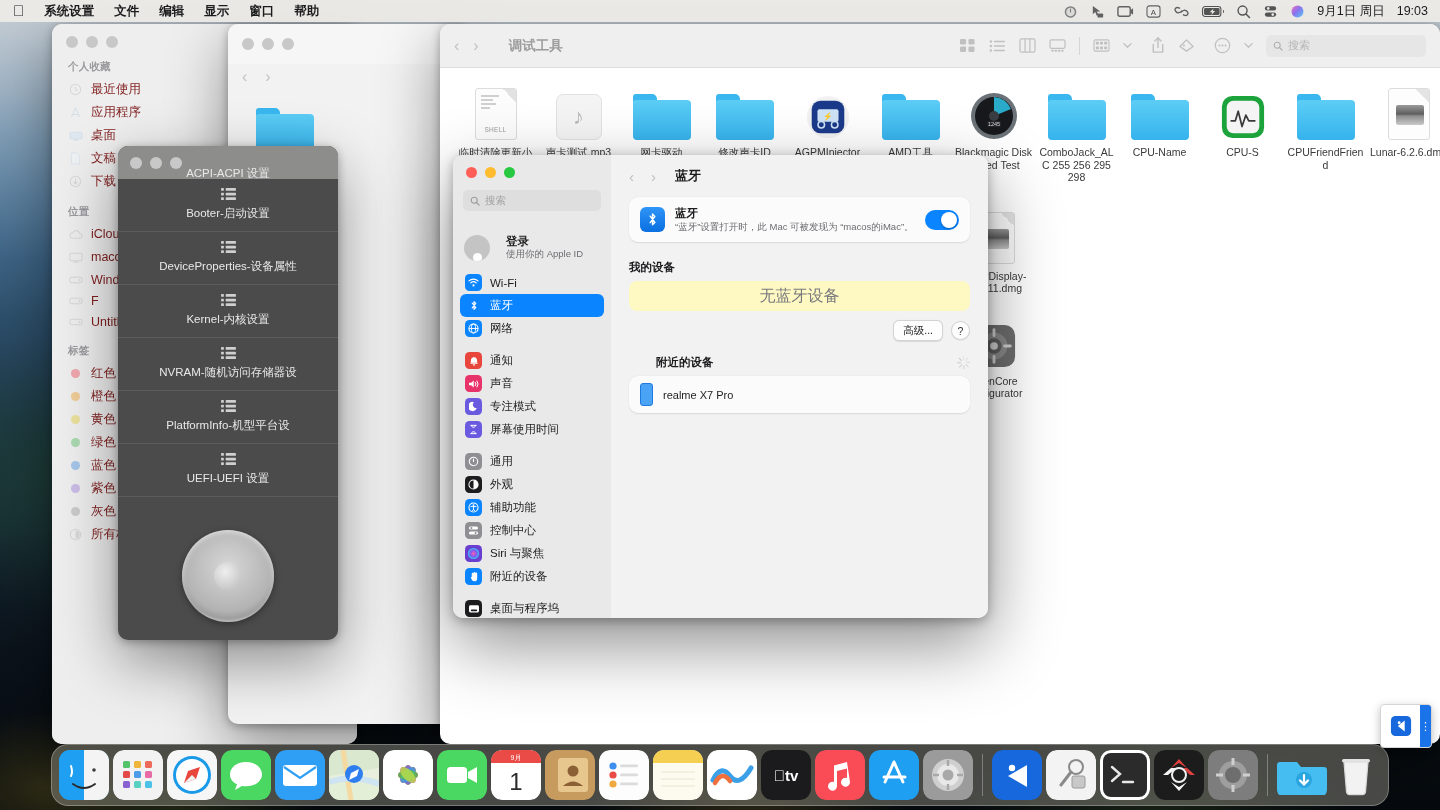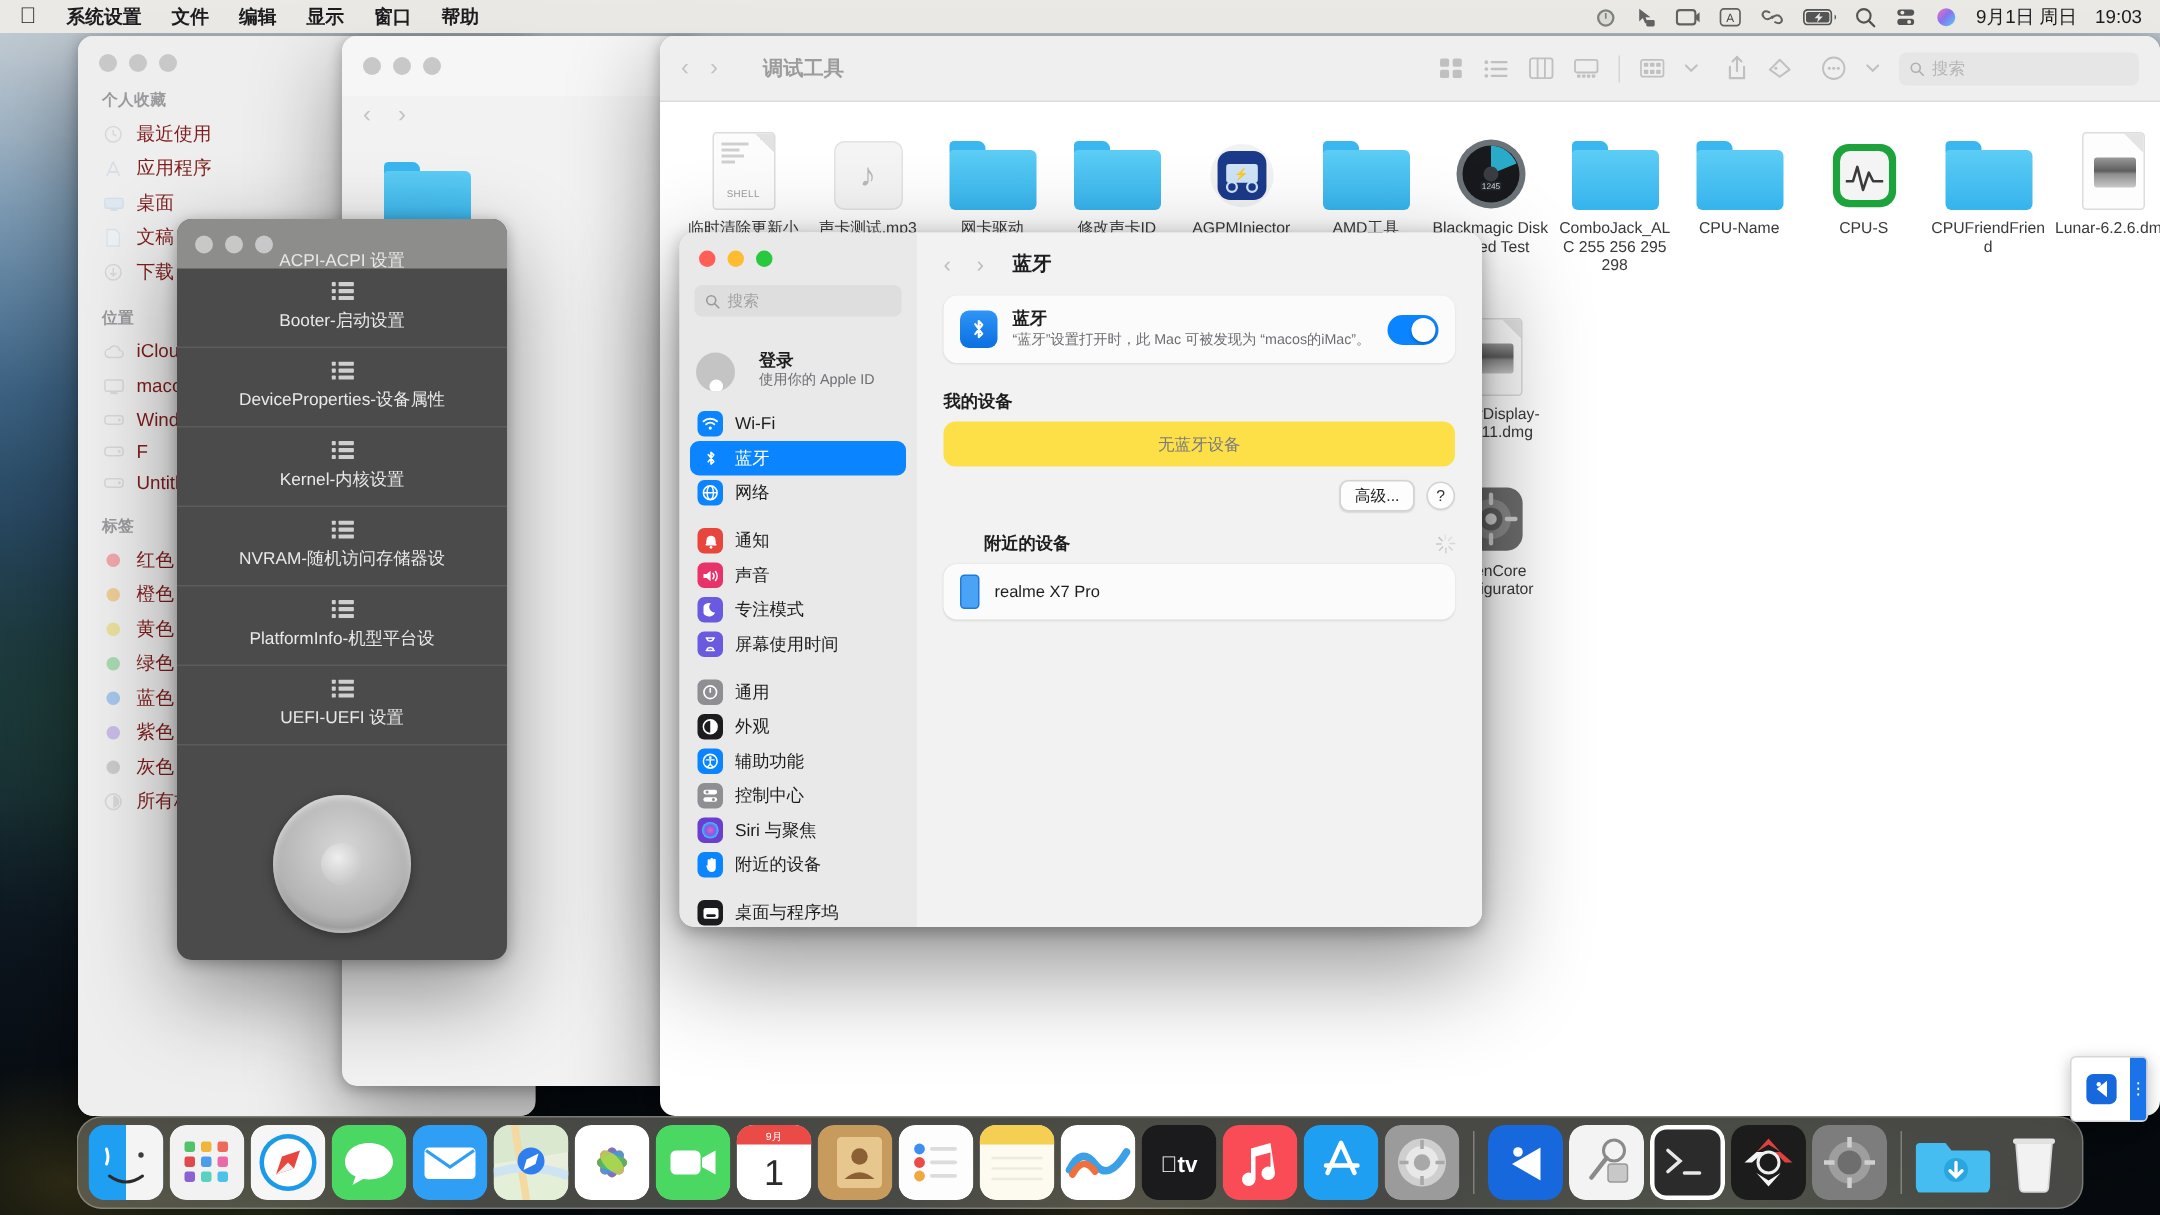--- a/index.html
+++ b/index.html
@@ -160,22 +160,22 @@
   .ss-card{background:#fbfbfb;border-radius:9px;box-shadow:0 .5px 1.5px rgba(0,0,0,.1);}
   .bt-row{display:flex;align-items:center;gap:10px;padding:9px 11px;}
   .bt-badge{width:25px;height:25px;border-radius:6px;background:linear-gradient(#2f95f7,#0a6fe0);
             display:flex;align-items:center;justify-content:center;color:#fff;font-size:14px;flex:0 0 25px;}
   .bt-txt .n{font-size:11.5px;font-weight:600;color:#1d1d1f;line-height:14px;}
   .bt-txt .d{font-size:9.5px;color:#6d6d72;line-height:13px;}
   .toggle{margin-left:auto;width:34px;height:20px;border-radius:11px;background:#0a84ff;position:relative;flex:0 0 34px;}
   .toggle::after{content:"";position:absolute;right:2px;top:2px;width:16px;height:16px;border-radius:50%;
                  background:#fff;box-shadow:0 1px 2px rgba(0,0,0,.3);}
   .ss-sec{font-size:11.5px;font-weight:700;color:#1d1d1f;margin:18px 0 6px;}
-  .empty-card{background:#fde047;border-radius:8px;height:30px;display:flex;align-items:center;
-              justify-content:center;font-size:11px;color:#79797e;}
+  .empty-card{background:#fef9c3;border-radius:8px;height:30px;display:flex;align-items:center;
+              justify-content:center;font-size:16px;color:#79797e;}
   .btn-row{display:flex;justify-content:flex-end;align-items:center;gap:8px;margin-top:9px;}
   .pillbtn{background:#fdfdfd;border:.5px solid #d3d3d3;border-radius:6px;padding:2.5px 9px;
            font-size:10.5px;color:#1d1d1f;box-shadow:0 .5px 1px rgba(0,0,0,.1);}
   .helpbtn{width:19px;height:19px;border-radius:50%;background:#fdfdfd;border:.5px solid #d3d3d3;
            display:flex;align-items:center;justify-content:center;font-size:10.5px;color:#333;
            box-shadow:0 .5px 1px rgba(0,0,0,.1);}
   .sec-hdr{display:flex;align-items:center;justify-content:space-between;margin:14px 0 6px;padding-left:27px;}
   .spinner{width:13px;height:13px;position:relative;}
   .spinner i{position:absolute;left:6px;top:0;width:1.4px;height:4px;background:#bcbcbc;border-radius:1px;
              transform-origin:0.7px 6.5px;}

